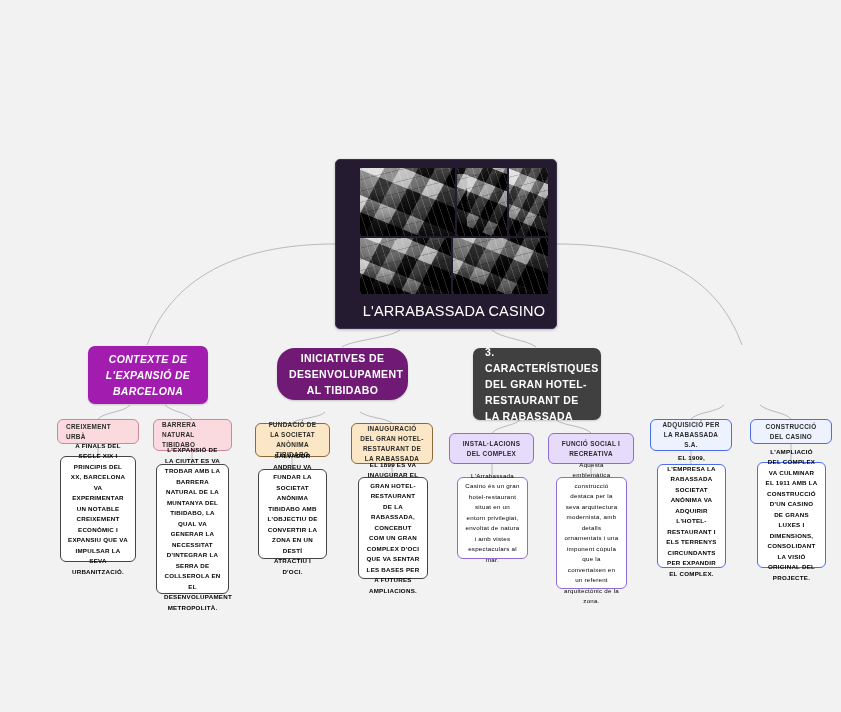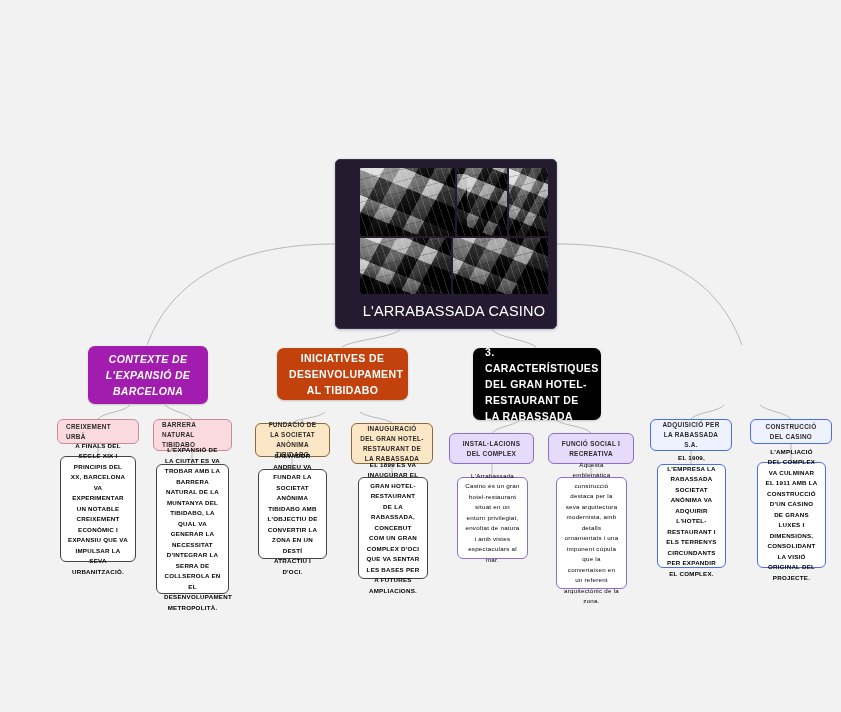--- a/index.html
+++ b/index.html
@@ -171,41 +171,41 @@
   </div>
 
   <div class="note bold" style="left:60px;top:456px;width:76px;height:106px;border-color:#444;">
     <div class="ntxt">A FINALS DEL SEGLE XIX I PRINCIPIS DEL XX, BARCELONA VA EXPERIMENTAR UN NOTABLE CREIXEMENT ECONÒMIC I EXPANSIU QUE VA IMPULSAR LA SEVA URBANITZACIÓ.</div>
   </div>
 
   <div class="note bold" style="left:156px;top:464px;width:73px;height:130px;border-color:#444;">
     <div class="ntxt">L'EXPANSIÓ DE LA CIUTAT ES VA TROBAR AMB LA BARRERA NATURAL DE LA MUNTANYA DEL TIBIDABO, LA QUAL VA GENERAR LA NECESSITAT D'INTEGRAR LA SERRA DE COLLSEROLA EN EL DESENVOLUPAMENT METROPOLITÀ.</div>
   </div>
 
-  <div class="branch" style="left:277px;top:348px;width:131px;height:52px;background:#c2410c;">
+  <div class="branch" style="left:277px;top:348px;width:131px;height:52px;background:#701a75;border-radius:18px;">
     <div class="btxt" style="text-align:center">INICIATIVES DE DESENVOLUPAMENT AL TIBIDABO</div>
   </div>
 
   <div class="sub" style="left:255px;top:423px;width:75px;height:34px;background:#fbe7c6;border-color:#8a6a3a;color:#2b2b2b;">
     <div style="width:100%;text-align:center">FUNDACIÓ DE LA SOCIETAT ANÒNIMA TIBIDABO</div>
   </div>
 
   <div class="sub" style="left:351px;top:423px;width:82px;height:41px;background:#fbe7c6;border-color:#8a6a3a;color:#2b2b2b;">
     <div style="width:100%;text-align:center">INAUGURACIÓ DEL GRAN HOTEL-RESTAURANT DE LA RABASSADA</div>
   </div>
 
   <div class="note bold" style="left:258px;top:469px;width:69px;height:90px;border-color:#444;">
     <div class="ntxt">SALVADOR ANDREU VA FUNDAR LA SOCIETAT ANÒNIMA TIBIDABO AMB L'OBJECTIU DE CONVERTIR LA ZONA EN UN DESTÍ ATRACTIU I D'OCI.</div>
   </div>
 
   <div class="note bold" style="left:358px;top:477px;width:70px;height:102px;border-color:#444;">
     <div class="ntxt">EL 1899 ES VA INAUGURAR EL GRAN HOTEL-RESTAURANT DE LA RABASSADA, CONCEBUT COM UN GRAN COMPLEX D'OCI QUE VA SENTAR LES BASES PER A FUTURES AMPLIACIONS.</div>
   </div>
 
-  <div class="branch" style="left:473px;top:348px;width:128px;height:72px;background:#000000;">
+  <div class="branch" style="left:473px;top:348px;width:128px;height:72px;background:#404040;">
     <div class="btxt" style="text-align:left">3. CARACTERÍSTIQUES DEL GRAN HOTEL-RESTAURANT DE LA RABASSADA</div>
   </div>
 
   <div class="sub" style="left:449px;top:433px;width:85px;height:31px;background:#e7dbfb;border-color:#8e6cd4;color:#2b2b2b;">
     <div style="width:100%;text-align:center">INSTAL·LACIONS DEL COMPLEX</div>
   </div>
 
   <div class="sub" style="left:548px;top:433px;width:86px;height:31px;background:#e7dbfb;border-color:#8e6cd4;color:#2b2b2b;">
     <div style="width:100%;text-align:center">FUNCIÓ SOCIAL I RECREATIVA</div>
   </div>

